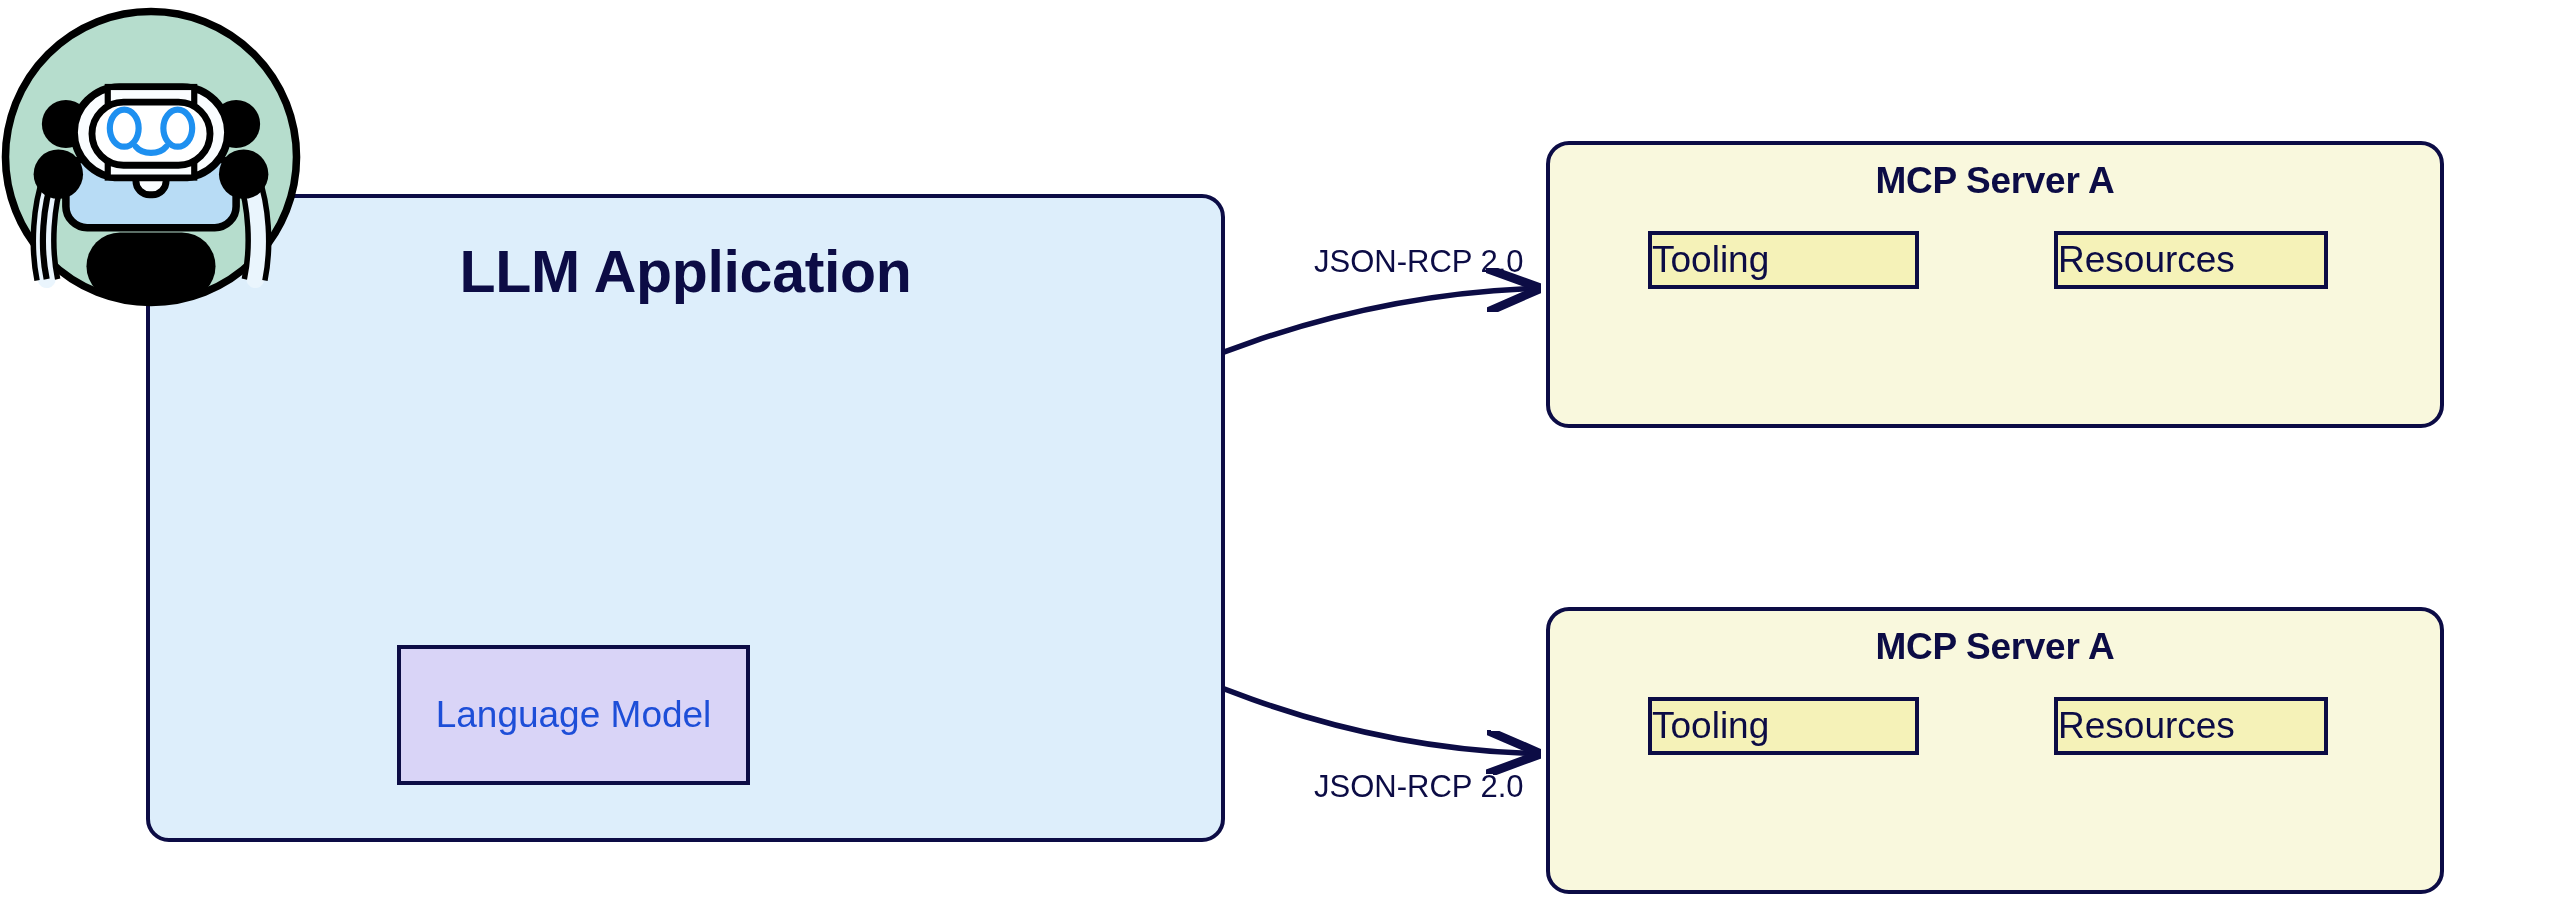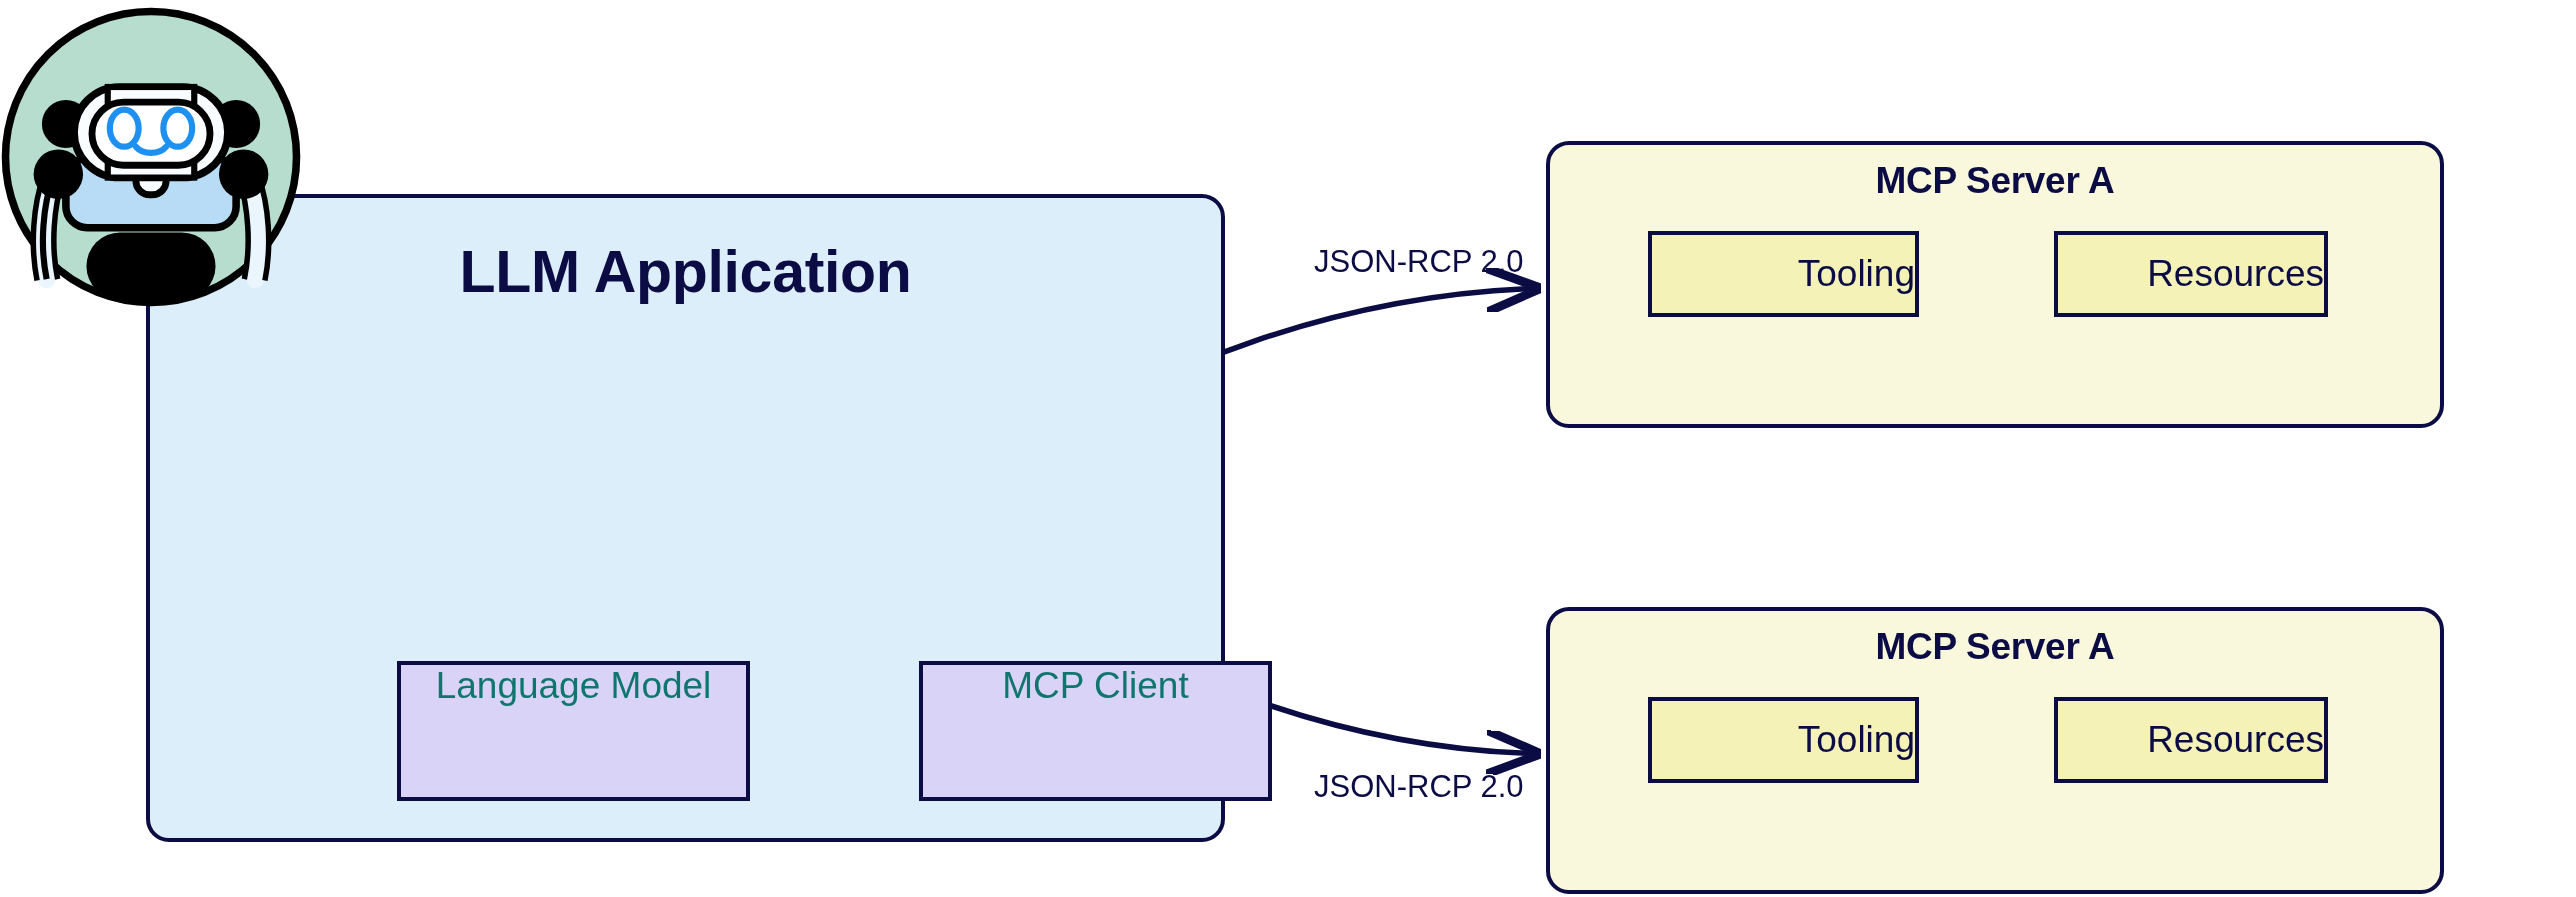--- a/index.html
+++ b/index.html
@@ -49,25 +49,24 @@
     font-weight: bold;
     color: #0c0c45;
     letter-spacing: -0.3px;
   }
   .inner-box {
     position: absolute;
     background: #d9d4f7;
     border: 4.8px solid #0c0c45;
     box-sizing: border-box;
     display: flex;
-    align-items: flex-start;
+    align-items: center;
     justify-content: center;
-    color: #0f766e;
+    color: #1d4ed8;
     font-size: 37px;
-    margin-top: 16px;
   }
   .lm-box {
     left: 247px;
     top: 447px;
     width: 353px;
     height: 140px;
   }
   .mcpclient-box {
     left: 769px;
     top: 447px;
@@ -96,25 +95,25 @@
     color: #0c0c45;
     letter-spacing: -0.3px;
   }
   .server-sub {
     position: absolute;
     background: #f5f2b8;
     border: 4.8px solid #0c0c45;
     box-sizing: border-box;
     display: flex;
     align-items: center;
-    justify-content: flex-end;
+    justify-content: flex-start;
     color: #0c0c45;
     font-size: 37px;
     top: 86px;
-    height: 86px;
+    height: 58px;
   }
   .sub-left  { left: 98px; width: 271px; }
   .sub-right { left: 504px; width: 274px; }
   
   .edge-label {
     position: absolute;
     font-size: 31px;
     color: #0c0c45;
     white-space: nowrap;
   }
@@ -144,23 +143,20 @@
     <path d="M1502,858 C1680,975 1940,1090 2238,1098" fill="none" stroke="#0c0c45" stroke-width="8" marker-end="url(#arrowhead)"></path>
   </svg>
 
   <div class="llm-container">
     <div class="llm-title">LLM Application</div>
 
     <div class="inner-box lm-box">
       <span>Language Model</span>
     </div>
 
-    <div class="inner-box mcpclient-box">
-      <span>MCP Client</span>
-    </div>
   </div>
 
   <div class="server server-a">
     <div class="server-title">MCP Server A</div>
     <div class="server-sub sub-left">
       <span>Tooling</span>
     </div>
     <div class="server-sub sub-right">
       <span>Resources</span>
     </div>

